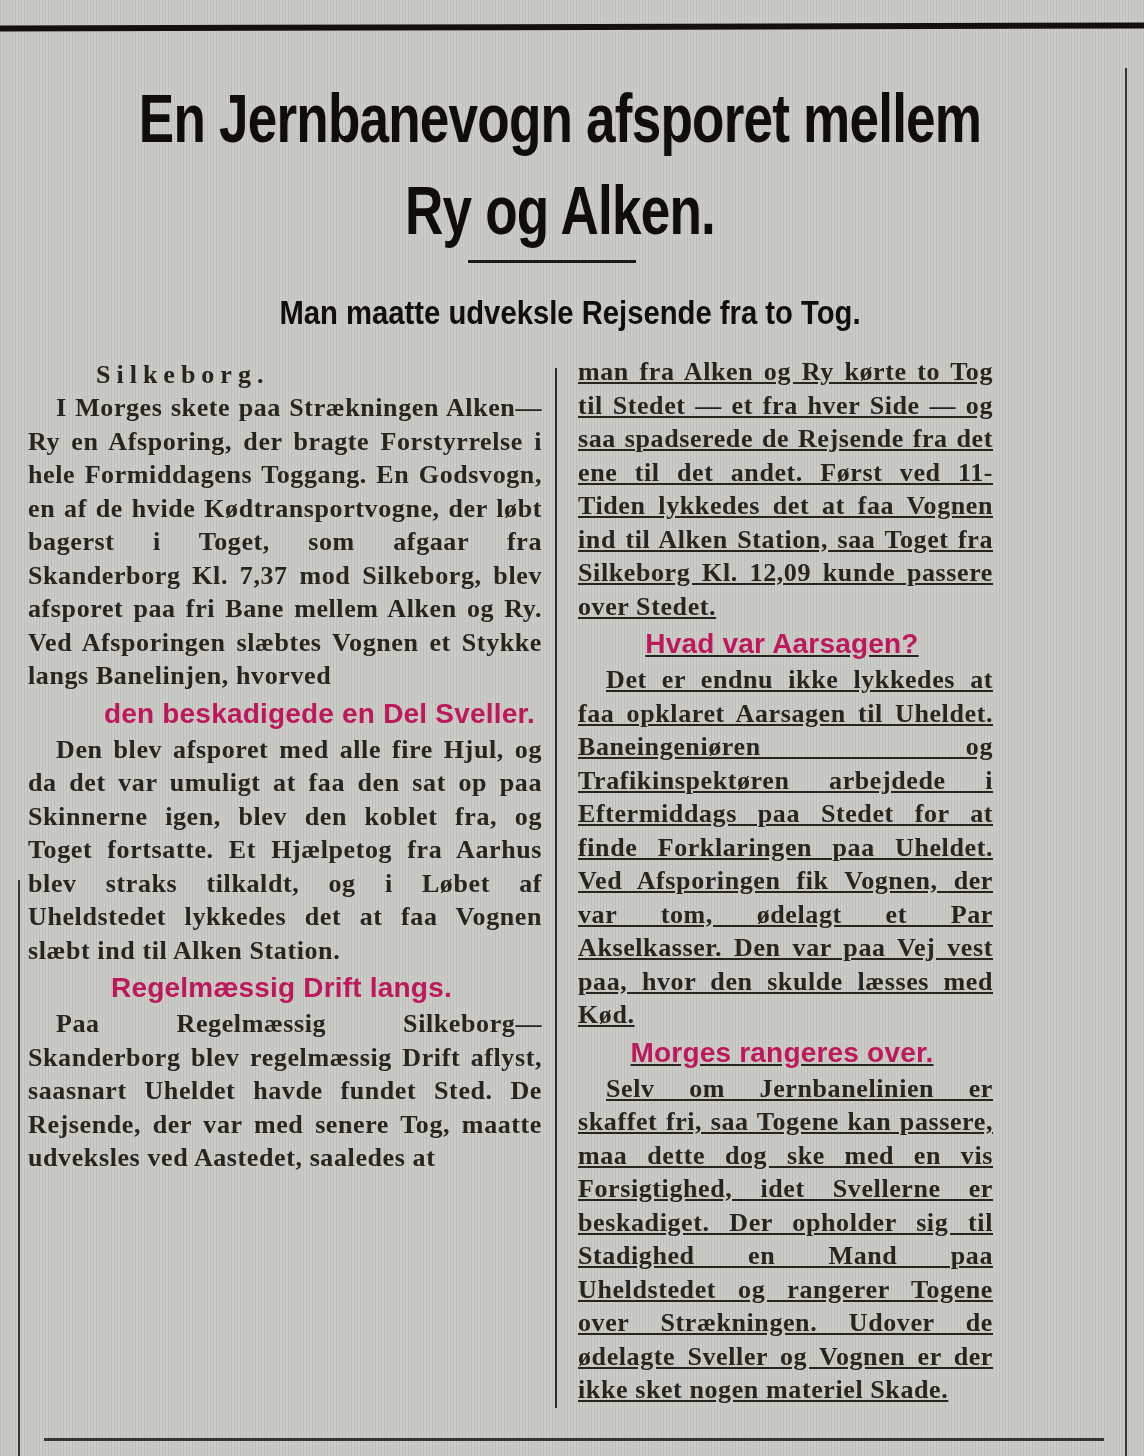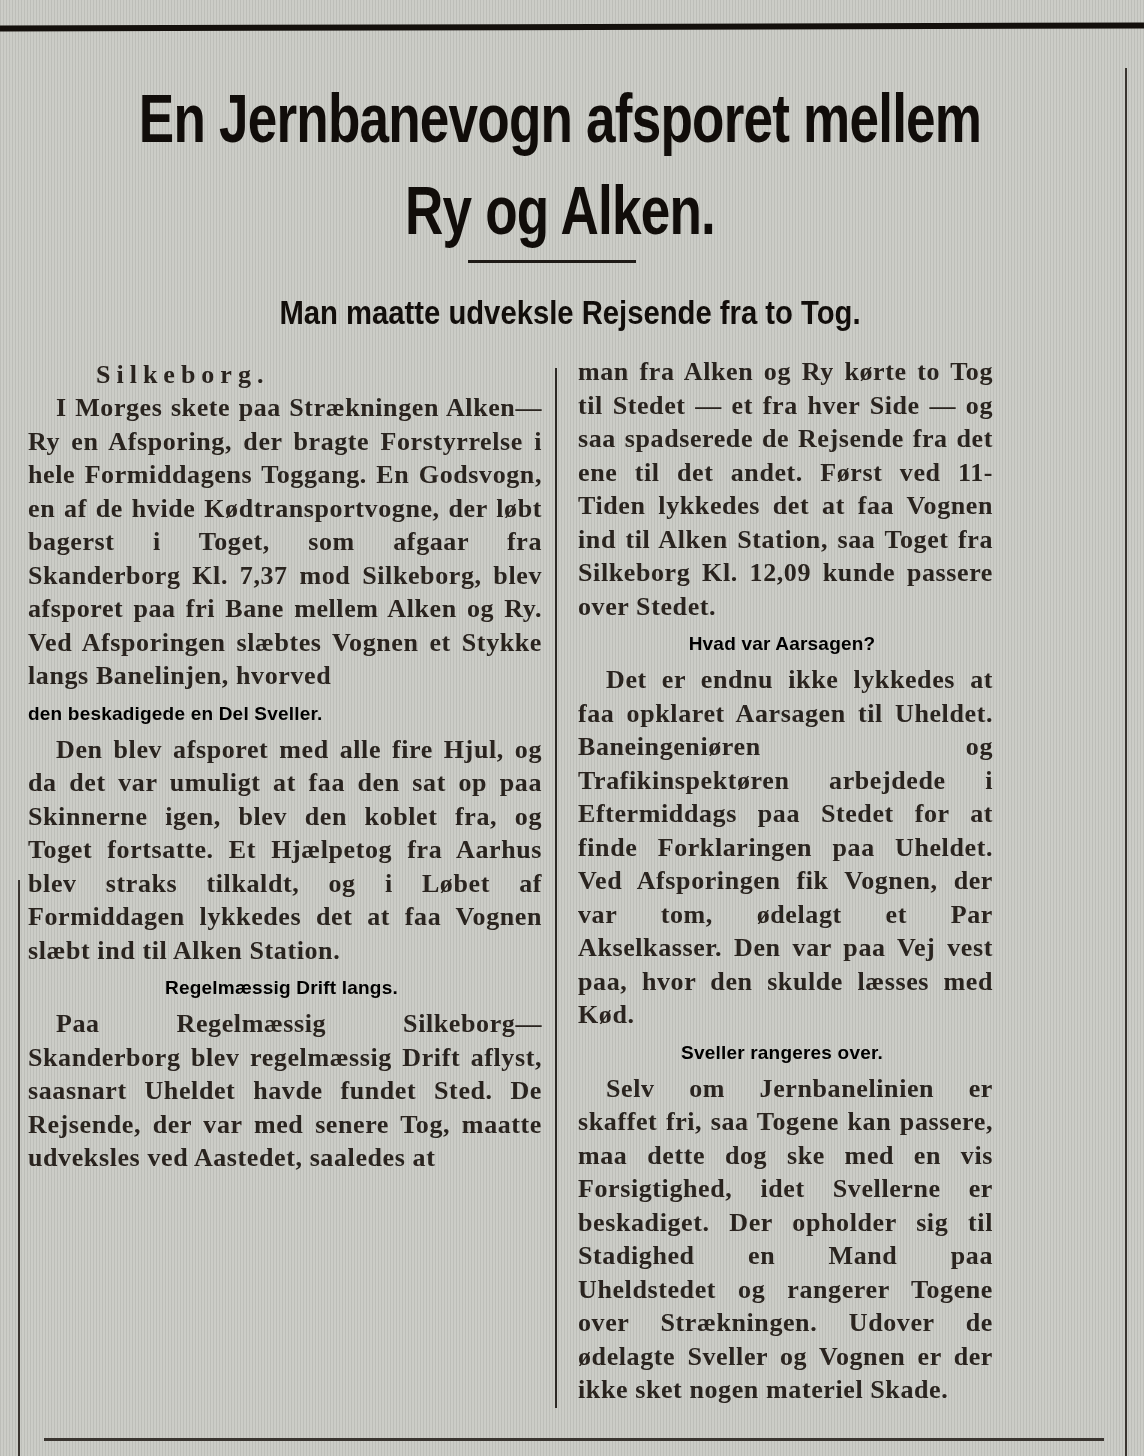--- a/index.html
+++ b/index.html
@@ -60,34 +60,34 @@
   .col {
     position: absolute;
     font-family: "Liberation Serif", "DejaVu Serif", serif;
     font-weight: bold;
     font-size: 26px; line-height: 33.5px;
     color: #2a241f;
     text-align: justify;
     letter-spacing: 0.6px;
   }
   .col-left { left: 28px; top: 358px; width: 514px; }
-  .col-right { left: 578px; top: 355px; width: 415px; }
+  .col-right { left: 578px; top: 355px; width: 415px; text-decoration: underline; }
   .col p { margin: 0; text-indent: 28px; text-align-last: left; }
   .col p.cont { text-indent: 0; }
   .dateline {
     text-align: left; letter-spacing: 6px; padding-left: 40px;
     margin: 0; height: 33px;
   }
   .section-head {
     font-family: "Liberation Sans", "DejaVu Sans", sans-serif;
-    font-weight: bold; font-size: 19px; line-height: 34px;
-    text-align: center; color: #000000; margin: 4px 7px 2px 0;
+    font-weight: bold; font-size: 28px; line-height: 34px;
+    text-align: center; color: #be185d; margin: 4px 7px 2px 0;
     letter-spacing: 0.2px;
   }
-  .section-head.left-align { text-align: left; padding-left: 0; }
+  .section-head.left-align { text-align: right; padding-left: 0; }
 </style>
 </head>
 <body>
 
 <div class="top-rule"></div>
 <div class="right-border"></div>
 <div class="left-border"></div>
 
 <h1 class="headline" style="margin:0;">
   <span class="line1">En Jernbanevogn afsporet mellem</span>
@@ -97,26 +97,26 @@
 <div class="short-rule"></div>
 
 <h2 class="subhead" style="margin:0;">Man maatte udveksle Rejsende fra to Tog.</h2>
 
 <div class="col-divider"></div>
 
 <div class="col col-left">
   <p class="dateline">Silkeborg.</p>
   <p>I Morges skete paa Strækningen Alken—Ry en Afsporing, der bragte Forstyrrelse i hele Formiddagens Toggang. En Godsvogn, en af de hvide Kødtransportvogne, der løbt bagerst i Toget, som afgaar fra Skanderborg Kl. 7,37 mod Silkeborg, blev afsporet paa fri Bane mellem Alken og Ry. Ved Afsporingen slæbtes Vognen et Stykke langs Banelinjen, hvorved</p>
   <div class="section-head left-align">den beskadigede en Del Sveller.</div>
-  <p>Den blev afsporet med alle fire Hjul, og da det var umuligt at faa den sat op paa Skinnerne igen, blev den koblet fra, og Toget fortsatte. Et Hjælpetog fra Aarhus blev straks tilkaldt, og i Løbet af Formiddagen lykkedes det at faa Vognen slæbt ind til Alken Station.</p>
+  <p>Den blev afsporet med alle fire Hjul, og da det var umuligt at faa den sat op paa Skinnerne igen, blev den koblet fra, og Toget fortsatte. Et Hjælpetog fra Aarhus blev straks tilkaldt, og i Løbet af Uheldstedet lykkedes det at faa Vognen slæbt ind til Alken Station.</p>
   <div class="section-head">Regelmæssig Drift langs.</div>
   <p>Paa Regelmæssig Silkeborg—Skanderborg blev regelmæssig Drift aflyst, saasnart Uheldet havde fundet Sted. De Rejsende, der var med senere Tog, maatte udveksles ved Aastedet, saaledes at</p>
 </div>
 
 <div class="col col-right">
   <p class="cont">man fra Alken og Ry kørte to Tog til Stedet — et fra hver Side — og saa spadserede de Rejsende fra det ene til det andet. Først ved 11-Tiden lykkedes det at faa Vognen ind til Alken Station, saa Toget fra Silkeborg Kl. 12,09 kunde passere over Stedet.</p>
   <div class="section-head">Hvad var Aarsagen?</div>
   <p>Det er endnu ikke lykkedes at faa opklaret Aarsagen til Uheldet. Baneingeniøren og Trafikinspektøren arbejdede i Eftermiddags paa Stedet for at finde Forklaringen paa Uheldet. Ved Afsporingen fik Vognen, der var tom, ødelagt et Par Akselkasser. Den var paa Vej vest paa, hvor den skulde læsses med Kød.</p>
-  <div class="section-head">Sveller rangeres over.</div>
+  <div class="section-head">Morges rangeres over.</div>
   <p>Selv om Jernbanelinien er skaffet fri, saa Togene kan passere, maa dette dog ske med en vis Forsigtighed, idet Svellerne er beskadiget. Der opholder sig til Stadighed en Mand paa Uheldstedet og rangerer Togene over Strækningen. Udover de ødelagte Sveller og Vognen er der ikke sket nogen materiel Skade.</p>
 </div>
 
 <div class="bottom-rule"></div>
 
 </body></html>

